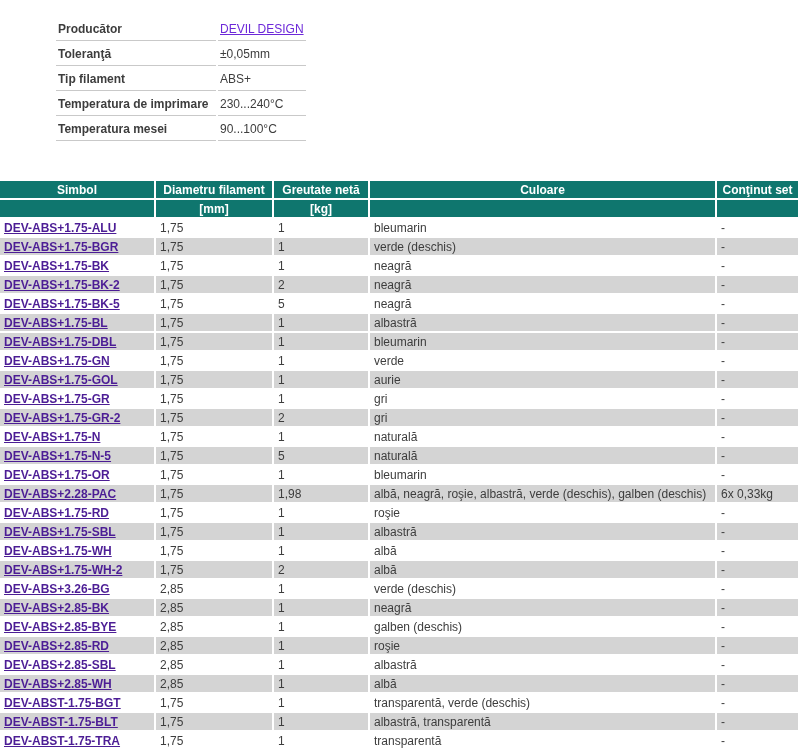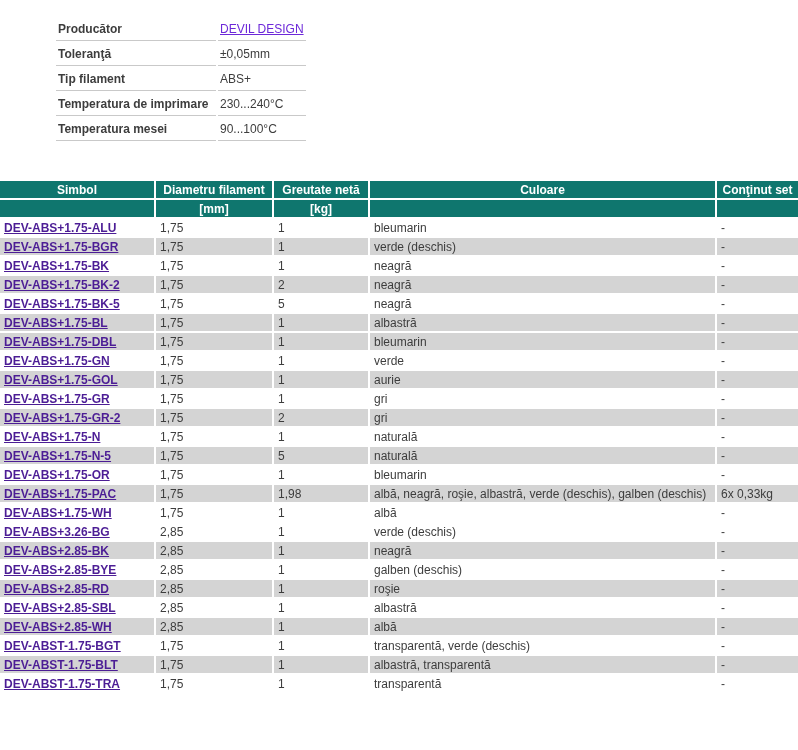--- a/index.html
+++ b/index.html
@@ -228,30 +228,51 @@
         <td>-</td>
       </tr>
       <tr>
         <td><a href="#" class="sym">DEV-ABS+1.75-OR</a></td>
         <td>1,75</td>
         <td>1</td>
         <td>bleumarin</td>
         <td>-</td>
       </tr>
       <tr class="alt">
-        <td><a href="#" class="sym">DEV-ABS+1.75-PAC</a></td>
+        <td><a href="#" class="sym">DEV-ABS+2.28-PAC</a></td>
         <td>1,75</td>
         <td>1,98</td>
         <td>albă, neagră, roşie, albastră, verde (deschis), galben (deschis)</td>
         <td>6x 0,33kg</td>
       </tr>
       <tr>
+        <td><a href="#" class="sym">DEV-ABS+1.75-RD</a></td>
+        <td>1,75</td>
+        <td>1</td>
+        <td>roşie</td>
+        <td>-</td>
+      </tr>
+      <tr class="alt">
+        <td><a href="#" class="sym">DEV-ABS+1.75-SBL</a></td>
+        <td>1,75</td>
+        <td>1</td>
+        <td>albastră</td>
+        <td>-</td>
+      </tr>
+      <tr>
         <td><a href="#" class="sym">DEV-ABS+1.75-WH</a></td>
         <td>1,75</td>
         <td>1</td>
+        <td>albă</td>
+        <td>-</td>
+      </tr>
+      <tr class="alt">
+        <td><a href="#" class="sym">DEV-ABS+1.75-WH-2</a></td>
+        <td>1,75</td>
+        <td>2</td>
         <td>albă</td>
         <td>-</td>
       </tr>
       <tr>
         <td><a href="#" class="sym">DEV-ABS+3.26-BG</a></td>
         <td>2,85</td>
         <td>1</td>
         <td>verde (deschis)</td>
         <td>-</td>
       </tr>

